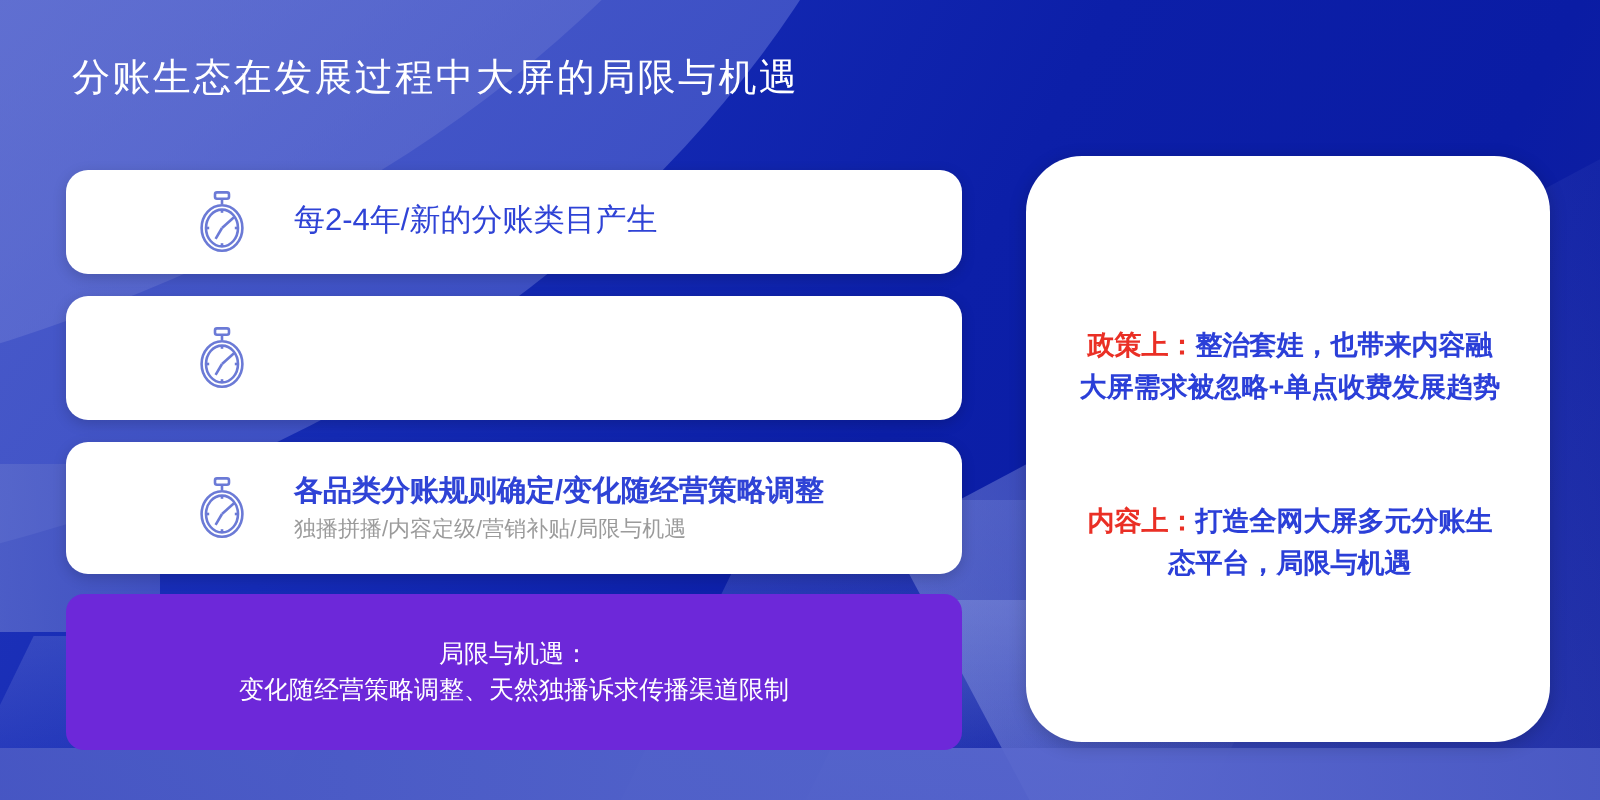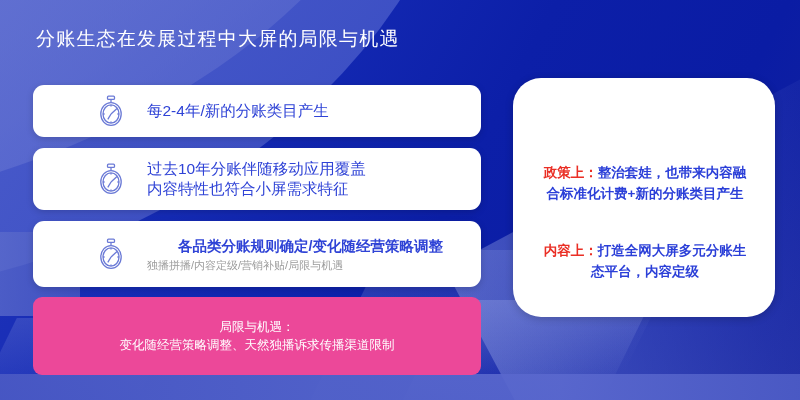--- a/index.html
+++ b/index.html
@@ -147,42 +147,41 @@
   }
   .card-line {
     color: #2f43d6;
     font-size: 15.5px;
     line-height: 20px;
     white-space: nowrap;
   }
   .card-3 .card-line {
     font-weight: bold;
     font-size: 14.5px;
-    margin-left: 31px;
   }
   .card-sub {
     color: #9b9b9b;
     font-size: 11px;
     line-height: 16px;
     white-space: nowrap;
     margin-top: 1px;
   }
 
   
   .banner-wrap {
     position: absolute;
     left: 33px;
     top: 297px;
     width: 448px;
     height: 78px;
   }
   .banner {
     position: absolute;
     inset: 0;
-    background: #ec4899;
+    background: #6d28d9;
     border-radius: 9px;
     display: flex;
     flex-direction: column;
     justify-content: center;
     align-items: center;
   }
   .banner-line {
     color: #ffffff;
     font-size: 12.5px;
     line-height: 18px;
@@ -207,33 +206,33 @@
     height: 20px;
     background: #3b4ff2;
   }
 
   
   .right-panel {
     position: absolute;
     left: 513px;
     top: 78px;
     width: 262px;
-    height: 239px;
+    height: 293px;
     background: #ffffff;
     border-radius: 28px;
     box-shadow: 0 2px 9px rgba(0,0,0,.20);
   }
   .right-block {
     position: absolute;
     left: 18px;
     right: 16px;
     text-align: center;
   }
   .rb-1 { top: 84px; }
-  .rb-2 { top: 162px; }
+  .rb-2 { top: 172px; }
 
   .rb-row {
     font-size: 13.5px;
     line-height: 21px;
     white-space: nowrap;
   }
   .rb-label {
     color: #ea2f25;
     font-weight: bold;
   }
@@ -291,24 +290,20 @@
           <ellipse cx="15" cy="19" rx="8" ry="9.2"></ellipse>
           <line x1="15" y1="19" x2="21" y2="13.6"></line>
           <line x1="15" y1="19" x2="11.8" y2="24.4"></line>
           <line x1="15" y1="9.9" x2="15" y2="11.4"></line>
           <line x1="15" y1="26.6" x2="15" y2="28.1"></line>
           <line x1="7" y1="19" x2="8.6" y2="19"></line>
           <line x1="21.4" y1="19" x2="23" y2="19"></line>
         </g>
       </svg>
     </div>
-    <div class="card-text">
-      <div class="card-line">过去10年分账伴随移动应用覆盖</div>
-      <div class="card-line">内容特性也符合小屏需求特征</div>
-    </div>
   </div>
 
   <div class="card card-3">
     <div class="card-icon">
       <svg width="30" height="33" viewBox="0 0 30 33">
         <g fill="none" stroke="#6b7ad6" stroke-width="1.3">
           <rect x="11.5" y="1.2" width="7" height="3.2" rx="1"></rect>
           <line x1="15" y1="4.4" x2="15" y2="7"></line>
           <ellipse cx="15" cy="19" rx="10.2" ry="11.4"></ellipse>
           <ellipse cx="15" cy="19" rx="8" ry="9.2"></ellipse>
@@ -335,24 +330,24 @@
       <div class="banner-line">局限与机遇：</div>
       <div class="banner-line">变化随经营策略调整、天然独播诉求传播渠道限制</div>
     </div>
   </div>
 
   <div class="right-panel">
     <div class="right-block rb-1">
       <div class="rb-row">
         <span class="rb-label">政策上：</span><span class="rb-body">整治套娃，也带来内容融</span>
       </div>
-      <div class="rb-row rb-body">合标准化计费+新的分账类目产生</div>
+      <div class="rb-row rb-body">大屏需求被忽略+单点收费发展趋势</div>
     </div>
 
     <div class="right-block rb-2">
       <div class="rb-row">
         <span class="rb-label">内容上：</span><span class="rb-body">打造全网大屏多元分账生</span>
       </div>
-      <div class="rb-row rb-body">态平台，内容定级</div>
+      <div class="rb-row rb-body">态平台，局限与机遇</div>
     </div>
   </div>
 
 </div>
 
 </body></html>

